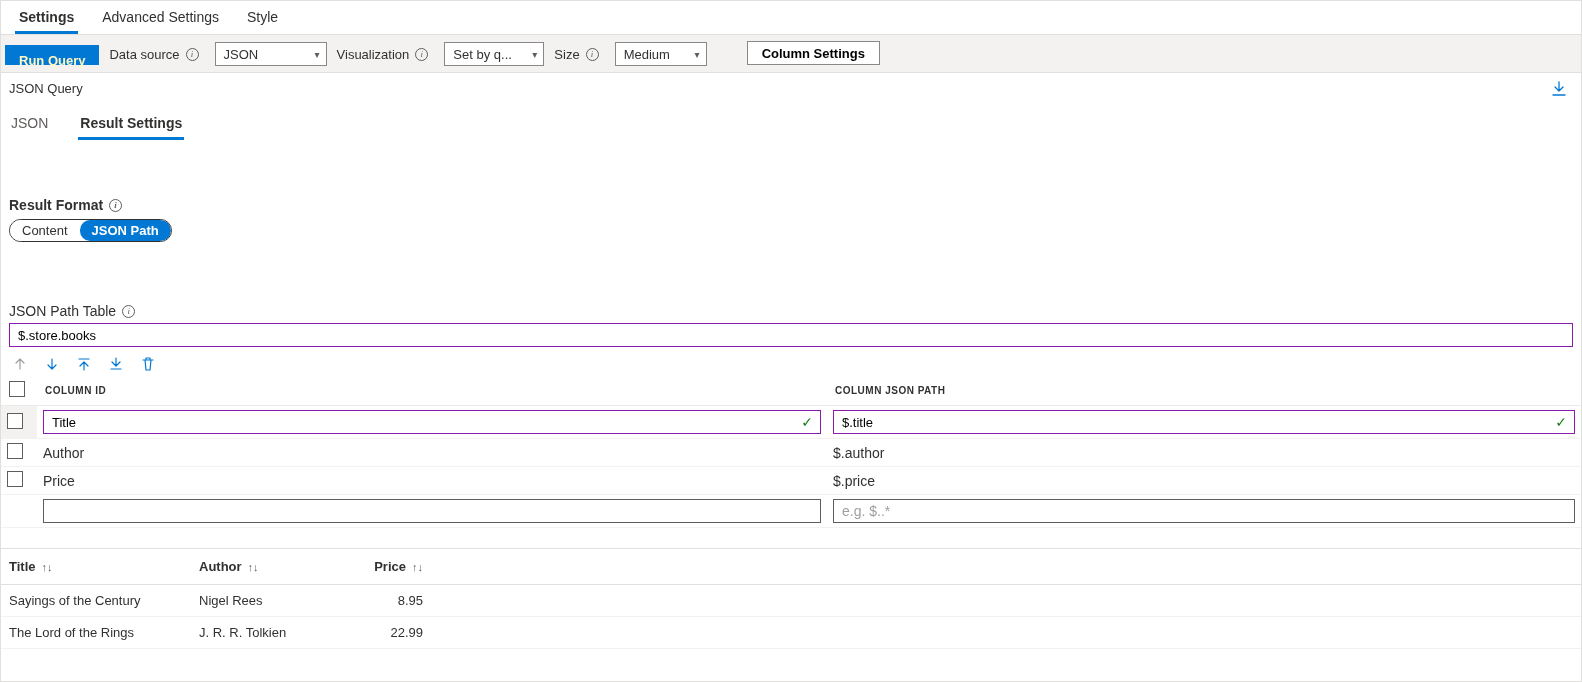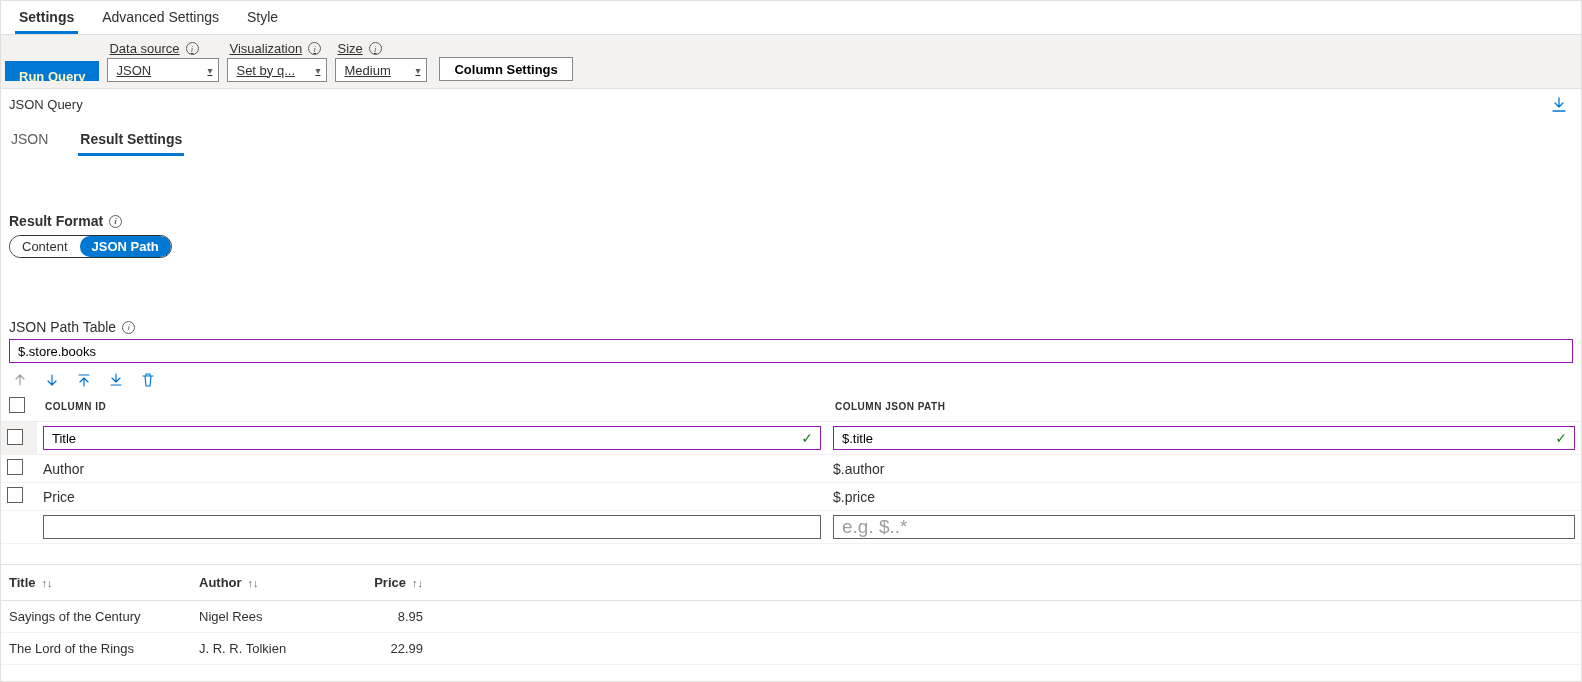--- a/index.html
+++ b/index.html
@@ -24,21 +24,21 @@
   .top-tab.active { font-weight: 600; border-bottom: 3px solid #0078d4; }
   .toolbar {
     background: #f3f2f1;
     border-top: 1px solid #e1dfdd;
     border-bottom: 1px solid #e1dfdd;
     padding: 6px 4px 6px 4px;
     display: flex;
     align-items: flex-end;
     gap: 8px;
   }
-  .toolbar-group { display: flex; flex-direction: column; gap: 2px; text-decoration: underline; }
+  .toolbar-group { display: flex; flex-direction: row; gap: 16px; }
   .toolbar-label { font-size: 13px; color: #323130; display: flex; align-items: center; gap: 6px; padding-left: 2px;}
   .btn-primary {
     background: #0078d4;
     color: #fef9c3;
     border: none;
     font-weight: 600;
     font-size: 13px;
     height: 20px;
     padding: 8px 14px;
     cursor: pointer;
@@ -60,21 +60,21 @@
   .dd-size { width: 92px; }
   .btn-secondary {
     border: 1px solid #8a8886;
     background: #fff;
     height: 24px;
     padding: 0 14px;
     font-size: 13px;
     font-weight: 600;
     cursor: pointer;
     margin-bottom: 1px;
-    margin-left: 4px;
+    margin-left: 32px;
   }
   .info-icon {
     display: inline-flex;
     width: 13px; height: 13px;
     border: 1px solid #605e5c;
     border-radius: 50%;
     font-size: 9px;
     align-items: center; justify-content: center;
     color: #605e5c;
     font-style: italic;
@@ -154,21 +154,21 @@
     outline: none;
   }
   .cell-plain { font-size: 14px; padding-left: 8px;}
   .cell-wrap { position: relative; display:flex; align-items:center;}
   .check-mark { position:absolute; right:8px; color:#107c10; font-size:14px; pointer-events:none;}
   .new-input {
     width: 100%;
     height: 24px;
     border: 1px solid #605e5c;
     padding: 0 8px;
-    font-size: 19px;
+    font-size: 14px;
   }
   .new-input::placeholder { color:#a19f9d; }
   .results-table {
     width: 100%;
     border-collapse: collapse;
     margin-top: 20px;
     border-top: 1px solid #e1dfdd;
   }
   .results-table th {
     text-align: left;

